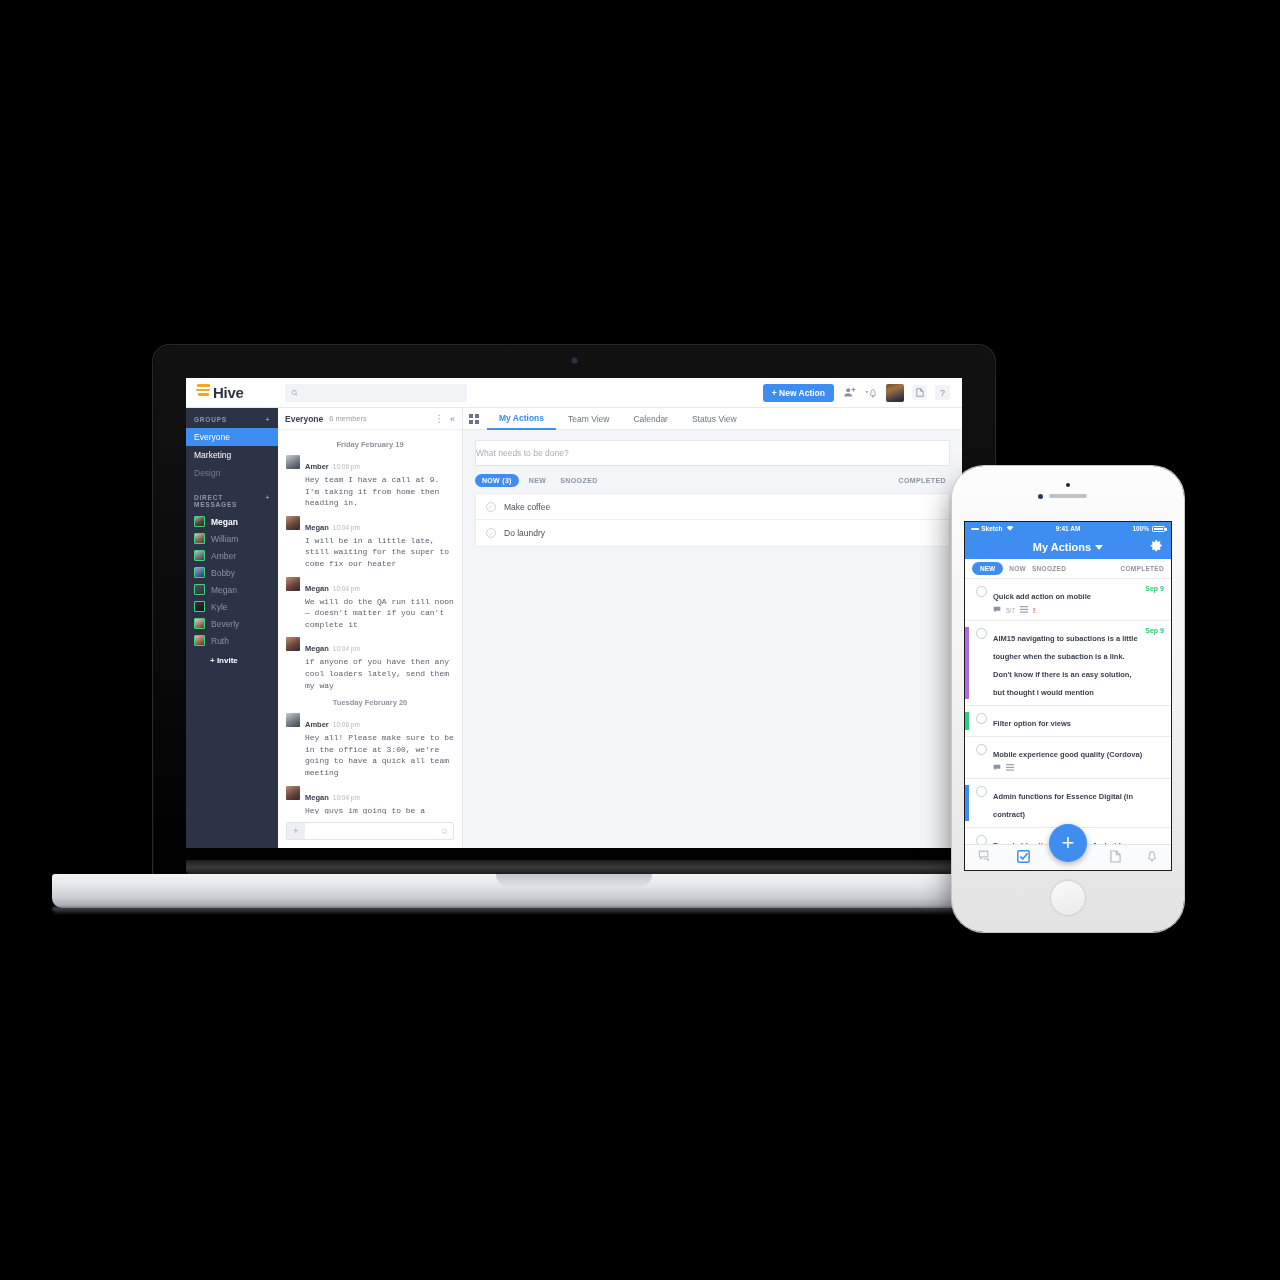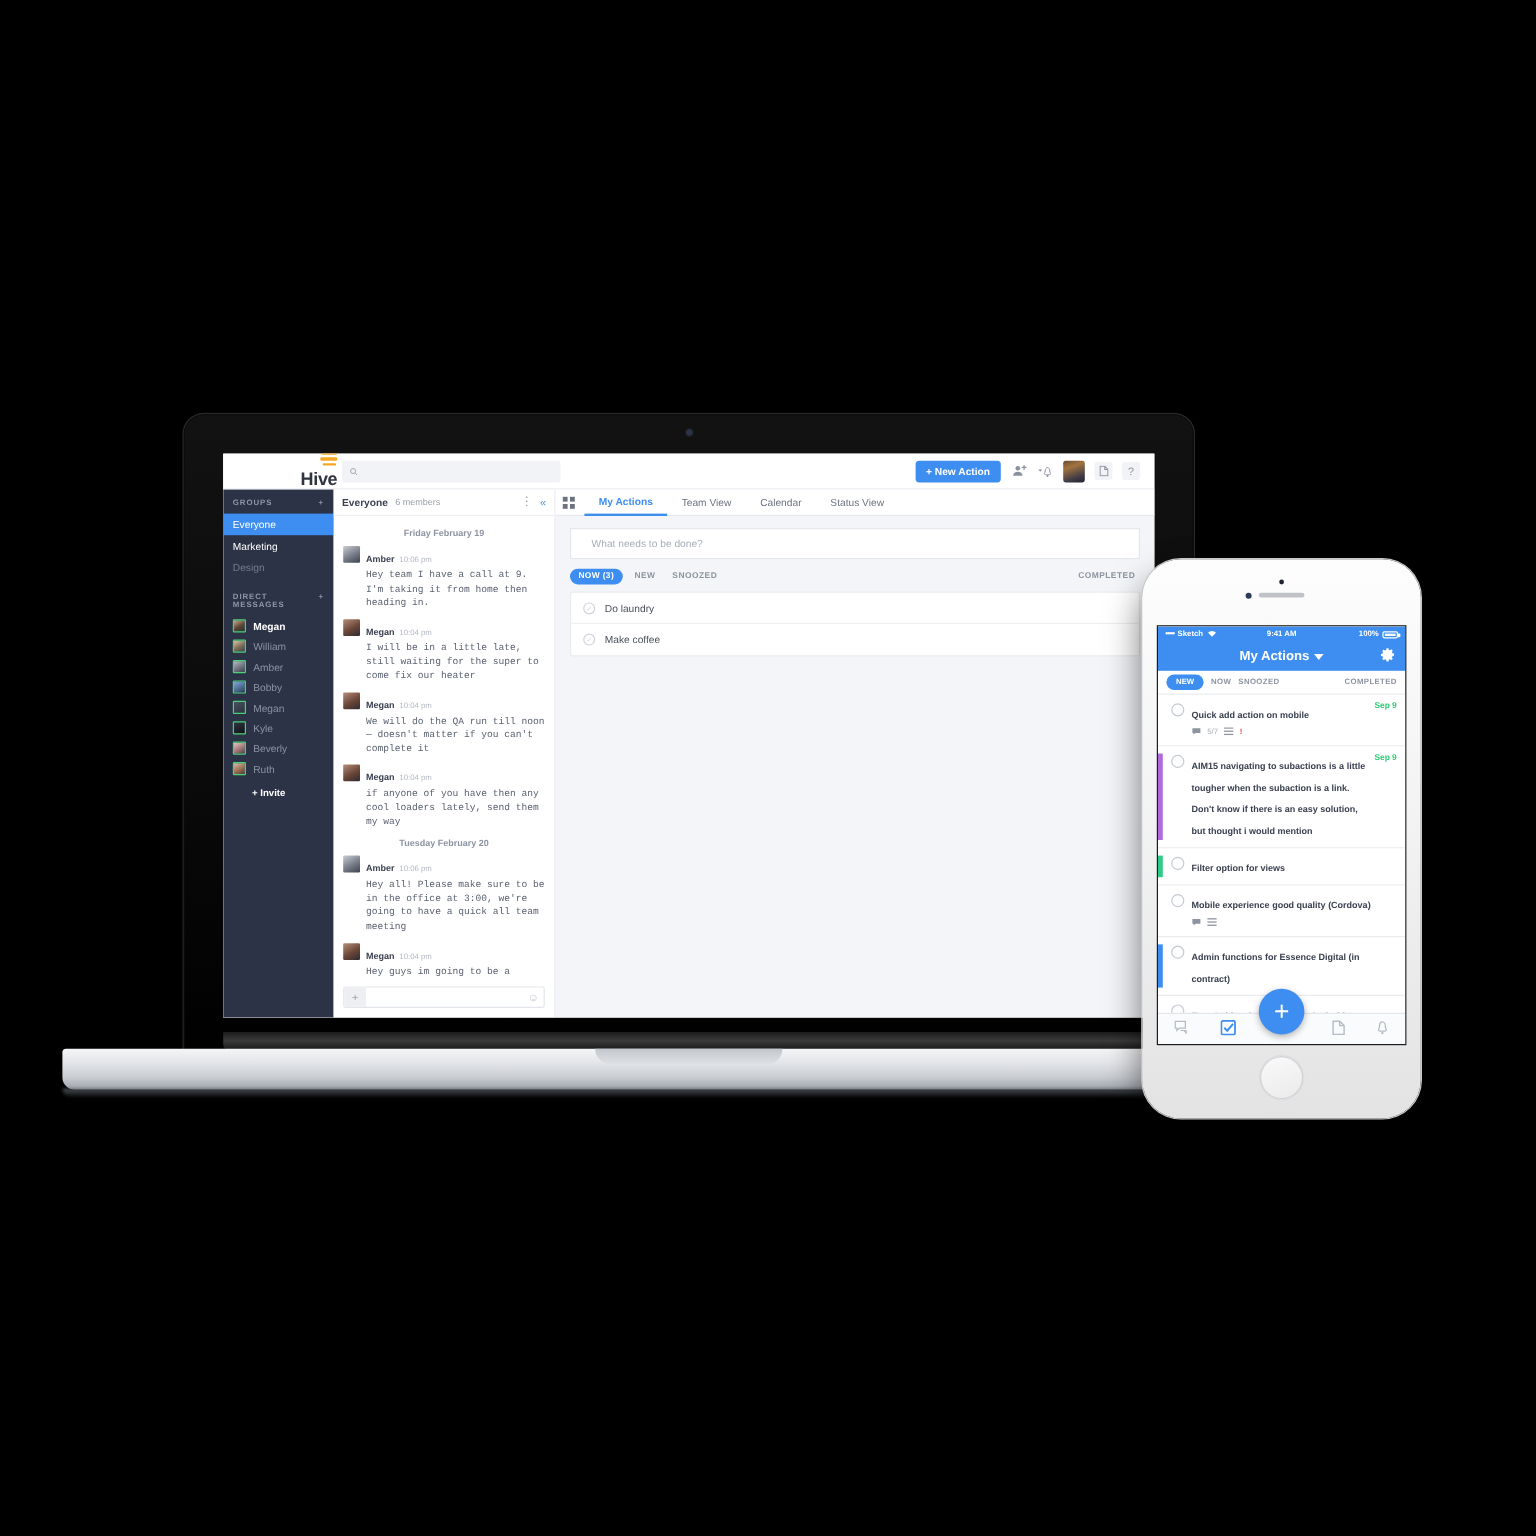--- a/index.html
+++ b/index.html
@@ -52,21 +52,21 @@
     background: linear-gradient(180deg,#1b1b1b,#3b3b3b 45%,#141414);
     border-radius: 0 0 6px 6px;
   }
 
   
   .app { position:relative; width:776px; height:470px; background:#f3f5f8; display:flex; flex-direction:column; }
   .topbar {
     height:30px; background:#fff; display:flex; align-items:center;
     border-bottom:1px solid #e7e9ee; flex:0 0 30px; padding-left:10px;
   }
-  .logo { display:flex; align-items:flex-end; gap:3px; width:85px;flex-direction:column; }
+  .logo { display:flex; align-items:flex-start; gap:3px; width:85px; }
   .logo-mark { display:flex; flex-direction:column; gap:2px; width:14px; }
   .logo-mark i { display:block; height:2.5px; background:#f5a623; border-radius:1px; }
   .logo-mark i:nth-child(1){ width:13px; margin-left:1px;}
   .logo-mark i:nth-child(2){ width:14px;}
   .logo-mark i:nth-child(3){ width:11px; margin-left:2px;}
   .logo-text { font-size:15px; font-weight:700; color:#2f3440; letter-spacing:-.3px; }
   .searchbox {
     margin-left:4px; width:182px; height:18px; background:#f1f3f6; border-radius:2px;
     display:flex; align-items:center; padding:0 6px; gap:5px;
   }
@@ -121,21 +121,21 @@
 
   
   .actions { flex:1; display:flex; flex-direction:column; background:#f3f5f8; min-width:0; }
   .tabs { height:22px; background:#fff; display:flex; align-items:center; gap:0; border-bottom:1px solid #e7e9ee; padding-left:6px;}
   .grid-ico { display:grid; grid-template-columns:repeat(2,4px); gap:2px; margin-right:8px; }
   .grid-ico i { width:4px; height:4px; background:#6b7280; display:block; }
   .tab { font-size:8.5px; color:#6d7480; padding:0 12px; height:22px; display:flex; align-items:center; }
   .tab.active { color:#3d8ef0; font-weight:700; border-bottom:2px solid #3d8ef0; }
   .act-input {
     margin:10px 12px 0; height:26px; background:#fff; border:1px solid #e4e7ec; border-radius:0;
-    display:flex; align-items:center; padding:0 17px; font-size:8.5px; color:#a8adb8;
+    display:flex; align-items:center; padding:0 0; font-size:8.5px; color:#a8adb8;
   }
   .filters { display:flex; align-items:center; gap:6px; padding:8px 12px 6px; }
   .pill { background:#3d8ef0; color:#fff; font-size:7px; font-weight:700; border-radius:9px; padding:3px 7px; letter-spacing:.3px;}
   .filt { font-size:7px; color:#8d94a1; font-weight:700; letter-spacing:.4px; padding:0 4px; }
   .filt.right { margin-left:auto; }
   .act-list { margin:0 12px; background:#fff; border:1px solid #e9ebf0; border-radius:2px; }
   .act-row { height:26px; display:flex; align-items:center; gap:8px; padding:0 10px; border-bottom:1px solid #eef0f4; font-size:8.5px; color:#4a505c; }
   .act-row:last-child { border-bottom:0; }
   .circ { width:10px; height:10px; border-radius:50%; border:1px solid #cfd4db; display:flex; align-items:center; justify-content:center; color:#cfd4db; font-size:6px; }
 
@@ -392,25 +392,25 @@
               <div class="filters">
                 <span class="pill">NOW (3)</span>
                 <span class="filt">NEW</span>
                 <span class="filt">SNOOZED</span>
                 <span class="filt right">COMPLETED</span>
               </div>
 
               <div class="act-list">
                 <div class="act-row">
                   <span class="circ">✓</span>
-                  <span>Do laundry</span>
+                  <span>Make coffee</span>
                 </div>
                 <div class="act-row">
                   <span class="circ">✓</span>
-                  <span>Make coffee</span>
+                  <span>Do laundry</span>
                 </div>
               </div>
             </div>
 
           </div>
         </div>
       </div>
 
       <div class="hinge"></div>
     </div>

